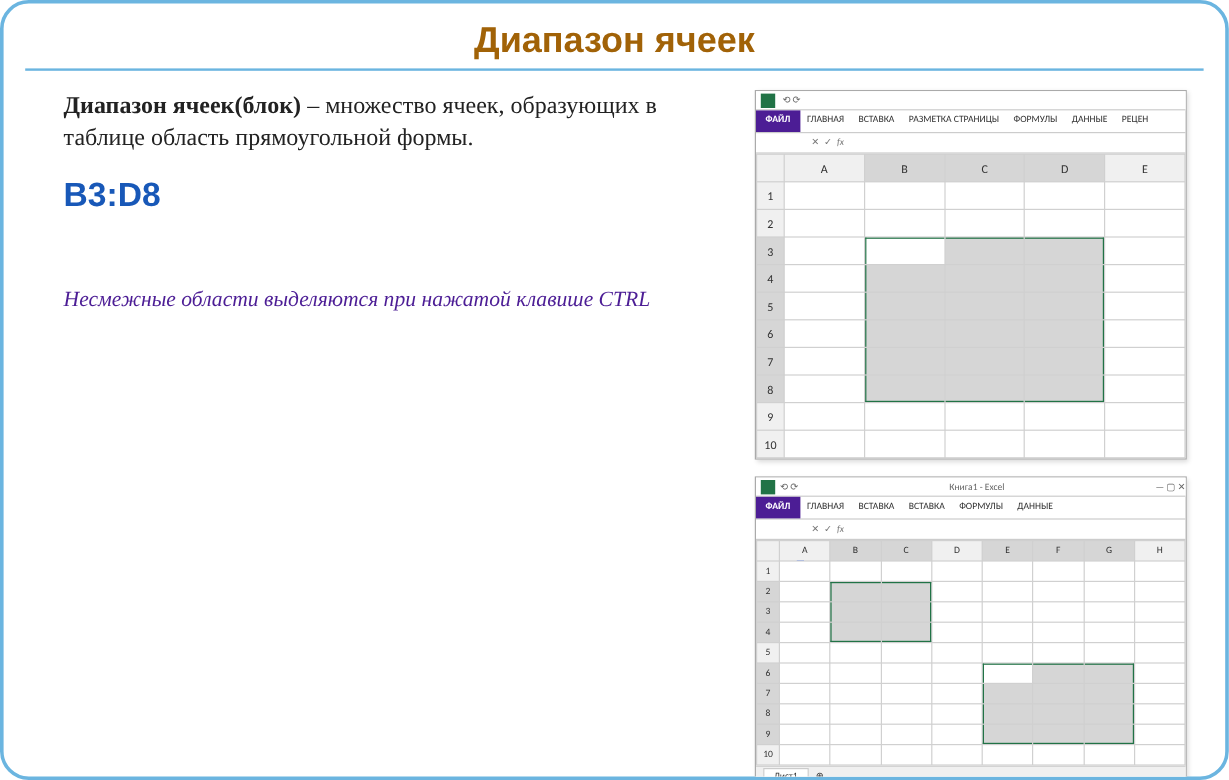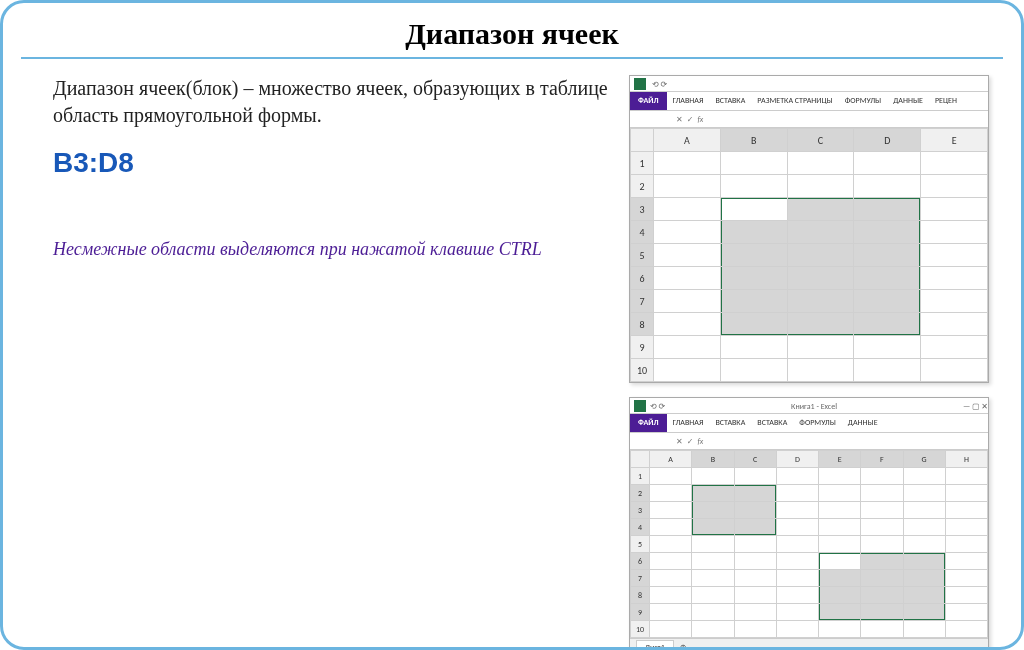--- a/index.html
+++ b/index.html
@@ -12,22 +12,22 @@
     position: relative;
     overflow: hidden;
   }
   .title-wrap {
     text-align: center;
     padding: 14px 0 6px 0;
     border-bottom: 2px solid #6bb5e0;
     margin: 0 18px 6px 18px;
   }
   .title {
-    color: #000000;
-    font-family: Liberation Serif, serif;
+    color: #a16207;
+    font-family: Liberation Sans, sans-serif;
     font-size: 30px;
     font-weight: bold;
   }
   .content {
     display: flex;
     padding: 10px 22px 0 50px;
   }
   .left {
     flex: 1;
     padding-right: 20px;
@@ -37,21 +37,21 @@
     display: flex;
     flex-direction: column;
     gap: 14px;
   }
   .para {
     font-size: 20px;
     color: #222;
     line-height: 1.35;
     margin-bottom: 18px;
   }
-  .para b { font-weight: normal; }
+  .para b { font-weight: bold; }
   .range {
     font-family: Arial, sans-serif;
     color: #1858b8;
     font-size: 28px;
     font-weight: bold;
     margin-bottom: 44px;
   }
   .note {
     font-size: 18px;
     font-style: italic;

